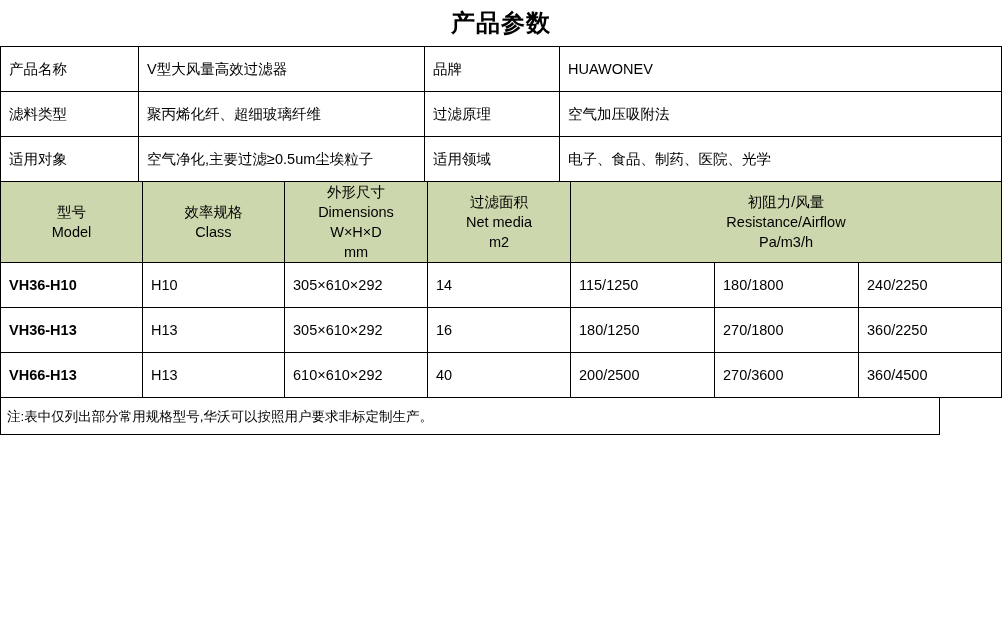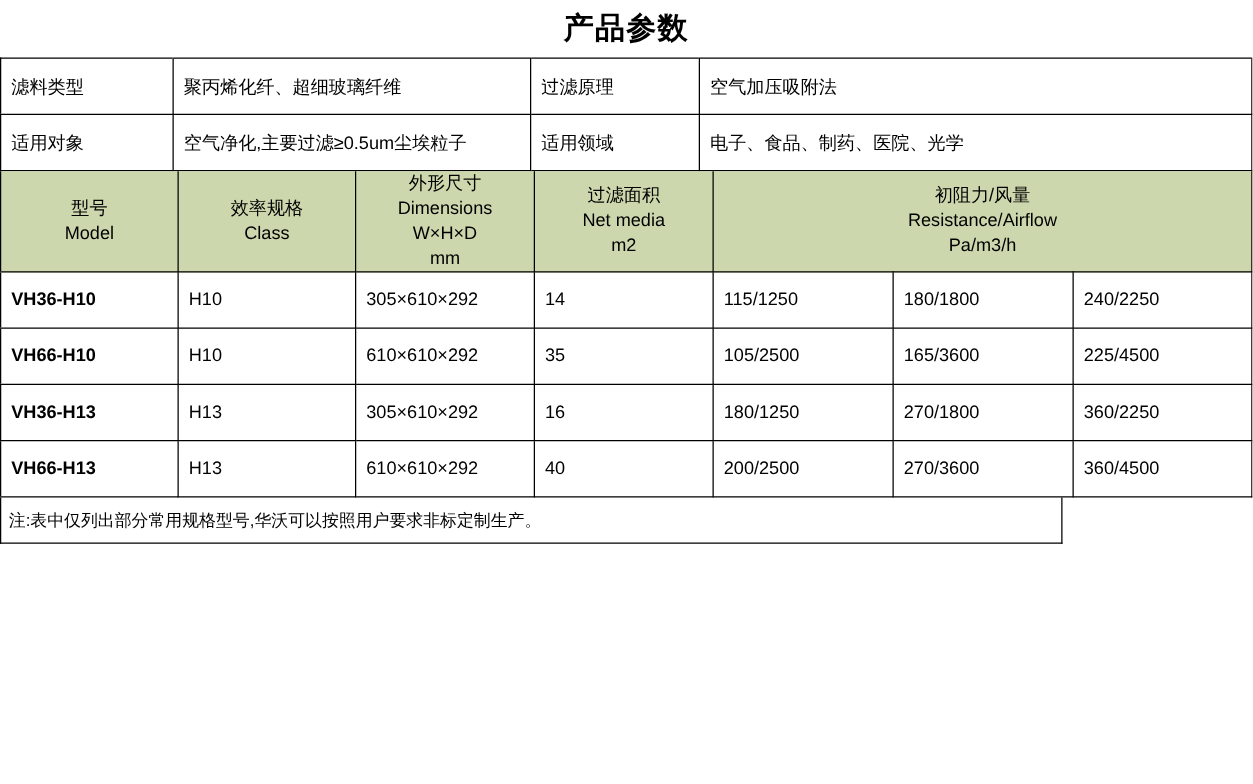--- a/index.html
+++ b/index.html
@@ -71,32 +71,38 @@
   }
   .note {
     font-size: 13.5px;
     padding: 0 6px;
     height: 37px;
     line-height: 37px;
     border-right: 1px solid #000;
     border-bottom: 1px solid #000;
     border-left: 1px solid #000;
     box-sizing: border-box;
-    width: 850px;
+    width: 940px;
   }
 </style>
 </head>
 <body>
 
 <div class="sheet">
 
   <div class="title">产品参数</div>
 
   <table class="main">
     <tbody>
+      <tr>
+        <td class="spec-label">产品名称</td>
+        <td class="spec-val-1">V型大风量高效过滤器</td>
+        <td class="spec-label-2">品牌</td>
+        <td>HUAWONEV</td>
+      </tr>
       <tr>
         <td class="spec-label">滤料类型</td>
         <td class="spec-val-1">聚丙烯化纤、超细玻璃纤维</td>
         <td class="spec-label-2">过滤原理</td>
         <td>空气加压吸附法</td>
       </tr>
       <tr>
         <td class="spec-label">适用对象</td>
         <td class="spec-val-1">空气净化,主要过滤≥0.5um尘埃粒子</td>
         <td class="spec-label-2">适用领域</td>
@@ -134,29 +140,20 @@
       <tr class="data">
         <td class="model">VH36-H10</td>
         <td>H10</td>
         <td>305×610×292</td>
         <td>14</td>
         <td>115/1250</td>
         <td>180/1800</td>
         <td>240/2250</td>
       </tr>
       <tr class="data">
-        <td class="model">VH66-H10</td>
-        <td>H10</td>
-        <td>610×610×292</td>
-        <td>35</td>
-        <td>105/2500</td>
-        <td>165/3600</td>
-        <td>225/4500</td>
-      </tr>
-      <tr class="data">
         <td class="model">VH36-H13</td>
         <td>H13</td>
         <td>305×610×292</td>
         <td>16</td>
         <td>180/1250</td>
         <td>270/1800</td>
         <td>360/2250</td>
       </tr>
       <tr class="data">
         <td class="model">VH66-H13</td>

